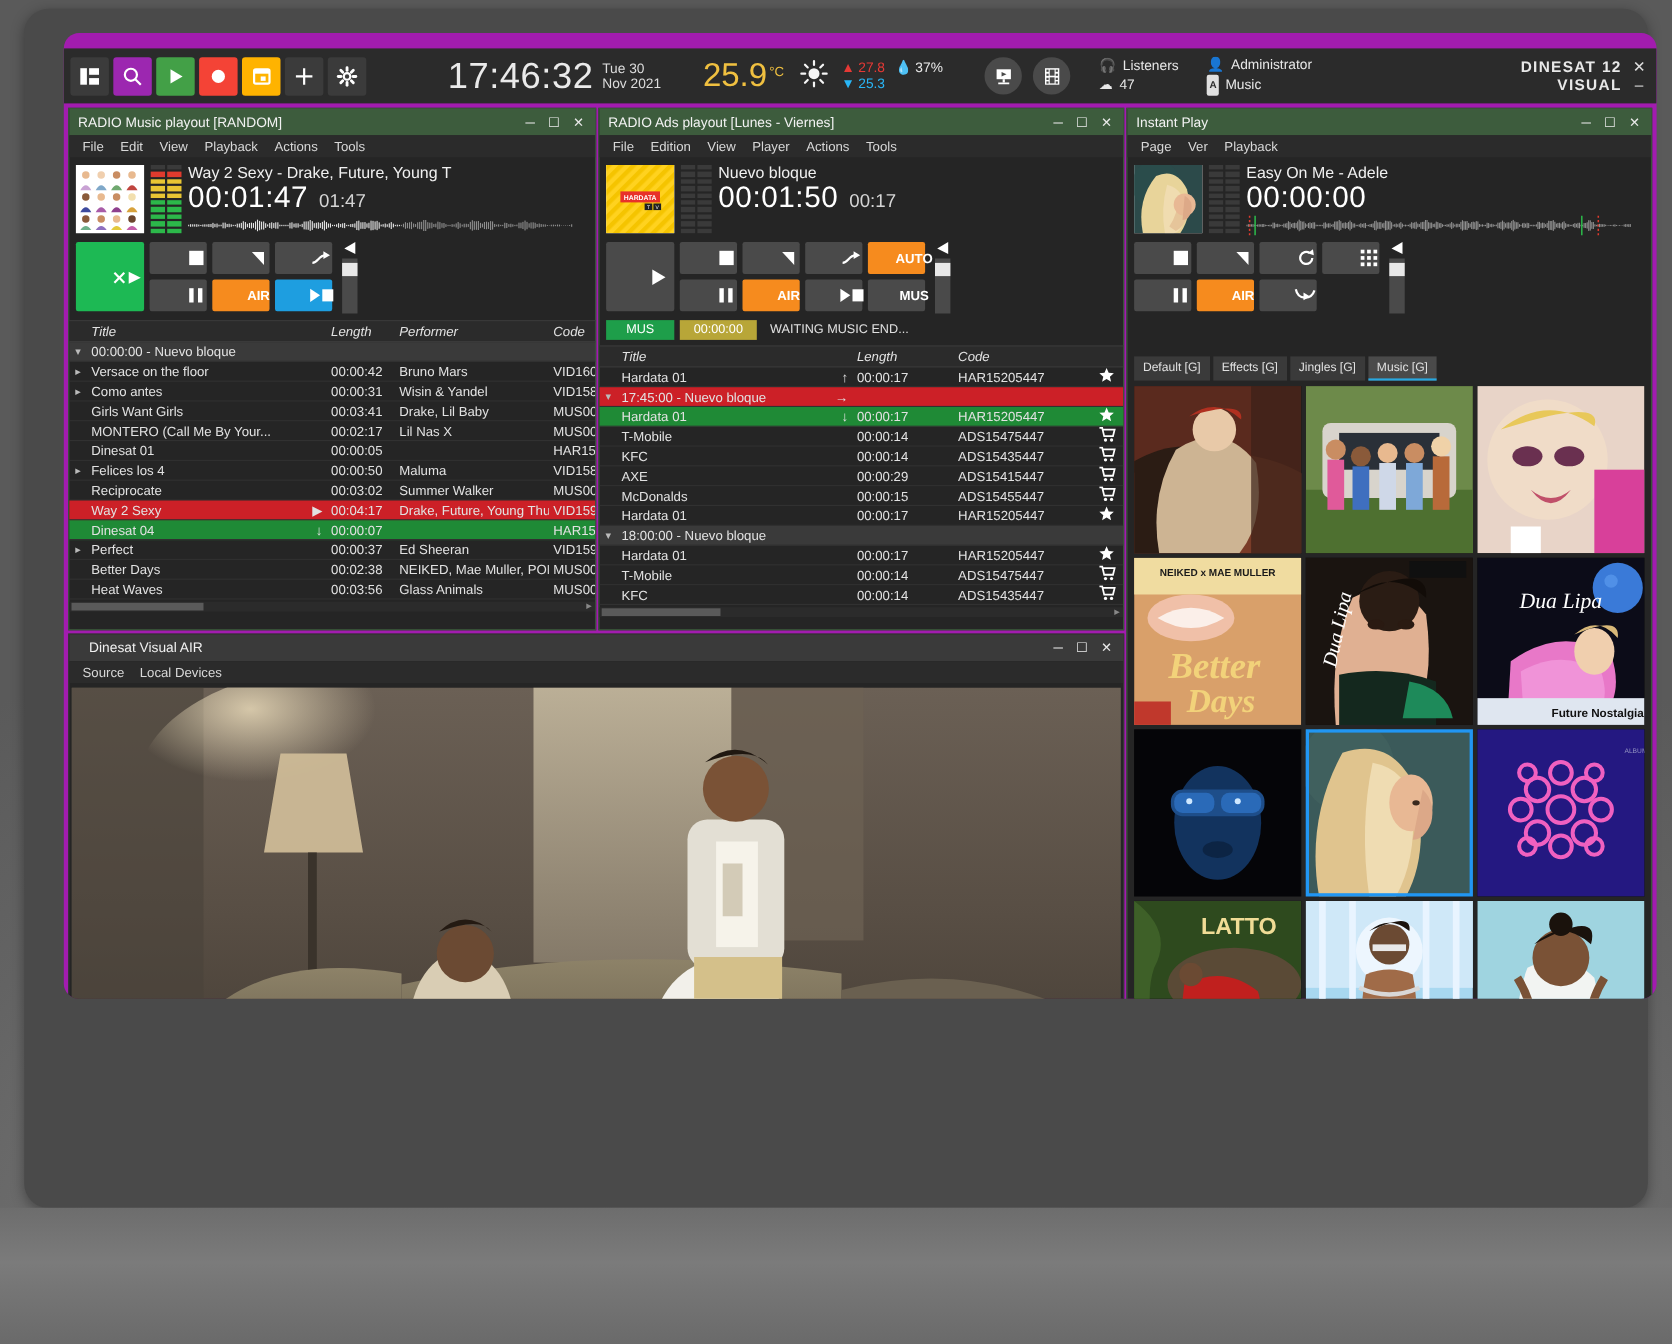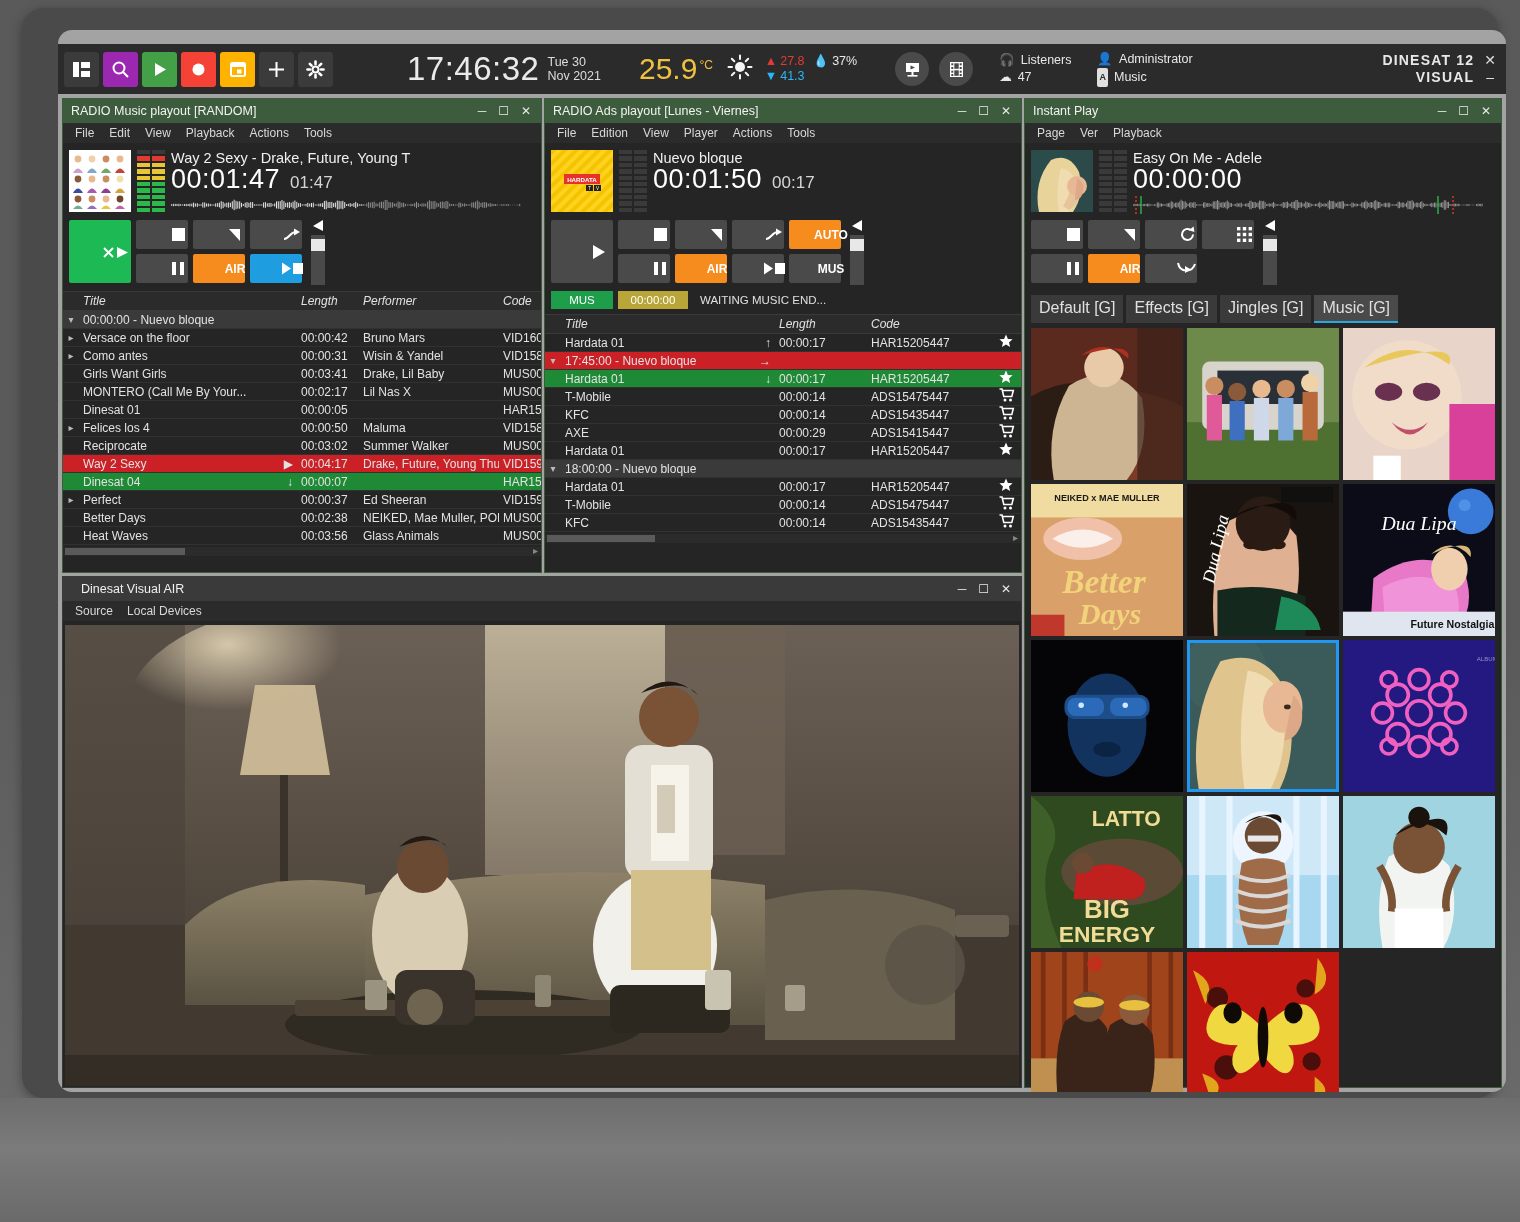--- a/index.html
+++ b/index.html
@@ -14,22 +14,22 @@
   }
 
   
   #laptop { position: absolute; left: 0; top: 0; width: 1520px; height: 1222px; }
   #bezel {
     position: absolute; left: 22px; top: 8px; width: 1476px; height: 1090px;
     background: #4a4a4a; border-radius: 22px;
     box-shadow: 0 3px 12px rgba(0,0,0,.35);
   }
   #screen {
-    position: absolute; left: 36px; top: 22px; width: 1448px; height: 1062px;
-    background: #a3a3a3; border-radius: 14px; overflow: hidden;
+    position: absolute; left: 36px; top: 22px; width: 1448px; height: 878px;
+    background: #a21caf; border-radius: 14px; overflow: hidden;
   }
   #base {
     position: absolute; left: 0; top: 1098px; width: 1520px; height: 124px;
     background: linear-gradient(180deg, #6d6d6d 0%, #7b7b7b 40%, #6a6a6a 100%);
   }
 
   
   #topbar {
     position: absolute; left: 0; top: 14px; width: 1448px; height: 50px;
     background: #2b2b2b; display: flex; align-items: center;
@@ -135,22 +135,23 @@
 
   
   #airwin { position: absolute; }
   .air-title { height: 24px; background: #3a3a3a; color: #f0f0f0; font-size: 12.5px; display: flex; align-items: center; padding-left: 18px; }
   .air-menu { height: 20px; background: #2b2b2b; display: flex; align-items: center; gap: 14px; padding-left: 12px; }
   .air-menu span { font-size: 12px; color: #d8d8d8; cursor: pointer; }
 
   
   .ip-tabs { display: flex; gap: 3px; padding: 4px 6px 0 6px; }
   .ip-tab {
-    font-size: 16px; color: #e0e0e0; background: #3a3a3a; padding: 4px 8px; cursor: pointer;
+    font-size: 11px; color: #e0e0e0; background: #3a3a3a; padding: 4px 8px; cursor: pointer;
     border-bottom: 2px solid transparent;
+    margin-top: 29px;
   }
   .ip-tab.active { background: #4a4a4a; border-bottom: 2px solid #29a8e0; }
   .ip-grid { display: grid; grid-template-columns: repeat(3, 1fr); gap: 4px; padding: 5px 6px 6px 6px; }
   .ip-cell { aspect-ratio: 1/1; position: relative; overflow: hidden; background: #111; cursor: pointer; }
   .ip-cell.sel { outline: 3px solid #2196f3; outline-offset: -3px; }
 
   svg { overflow: visible; }
 </style>
 </head>
 <body>
@@ -241,21 +242,21 @@
           </div>
           <div id="hl-wrap">
             <div style="display:flex;align-items:center">
               <span style="color:#e53935">▲</span>
               <span class="hi" style="margin-left:3px">27.8</span>
               <span class="hum" style="margin-left:9px">💧</span>
               <span class="hum" style="margin-left:3px">37%</span>
             </div>
             <div style="display:flex;align-items:center">
               <span style="color:#29b6f6">▼</span>
-              <span class="lo" style="margin-left:3px">41.3</span>
+              <span class="lo" style="margin-left:3px">25.3</span>
             </div>
           </div>
         </div>
 
         <div class="round-btn" style="margin-left:38px">
           <svg width="17" height="17" viewBox="0 0 17 17">
               <rect x="2" y="2" width="13" height="9" fill="#fff"></rect>
               <polygon points="6.5,4.5 11,6.5 6.5,8.5" fill="#4a4a4a"></polygon>
               <rect x="7.5" y="11" width="2" height="3" fill="#fff"></rect>
               <rect x="3.5" y="14" width="10" height="1.6" fill="#fff"></rect>
@@ -963,20 +964,31 @@
                     <path d="M0.5,1 L3,1 L4.8,8.5 L12.8,8.5 L14.3,2.5 L3.4,2.5" stroke="#fff" stroke-width="1.6" fill="none"></path>
                     <circle cx="6" cy="12" r="1.5" fill="#fff"></circle>
                     <circle cx="11.5" cy="12" r="1.5" fill="#fff"></circle>
                   </svg></div>
               </div>
               <div class="trow-item">
                 <div class="c-exp"></div>
                 <div style="width:214px">AXE</div>
                 <div style="width:92px">00:00:29</div>
                 <div style="flex:1">ADS15415447</div>
+                <div style="width:26px"><svg width="15" height="14" viewBox="0 0 15 14">
+                    <path d="M0.5,1 L3,1 L4.8,8.5 L12.8,8.5 L14.3,2.5 L3.4,2.5" stroke="#fff" stroke-width="1.6" fill="none"></path>
+                    <circle cx="6" cy="12" r="1.5" fill="#fff"></circle>
+                    <circle cx="11.5" cy="12" r="1.5" fill="#fff"></circle>
+                  </svg></div>
+              </div>
+              <div class="trow-item">
+                <div class="c-exp"></div>
+                <div style="width:214px">McDonalds</div>
+                <div style="width:92px">00:00:15</div>
+                <div style="flex:1">ADS15455447</div>
                 <div style="width:26px"><svg width="15" height="14" viewBox="0 0 15 14">
                     <path d="M0.5,1 L3,1 L4.8,8.5 L12.8,8.5 L14.3,2.5 L3.4,2.5" stroke="#fff" stroke-width="1.6" fill="none"></path>
                     <circle cx="6" cy="12" r="1.5" fill="#fff"></circle>
                     <circle cx="11.5" cy="12" r="1.5" fill="#fff"></circle>
                   </svg></div>
               </div>
               <div class="trow-item">
                 <div class="c-exp"></div>
                 <div style="width:214px">Hardata 01</div>
                 <div style="width:92px">00:00:17</div>

